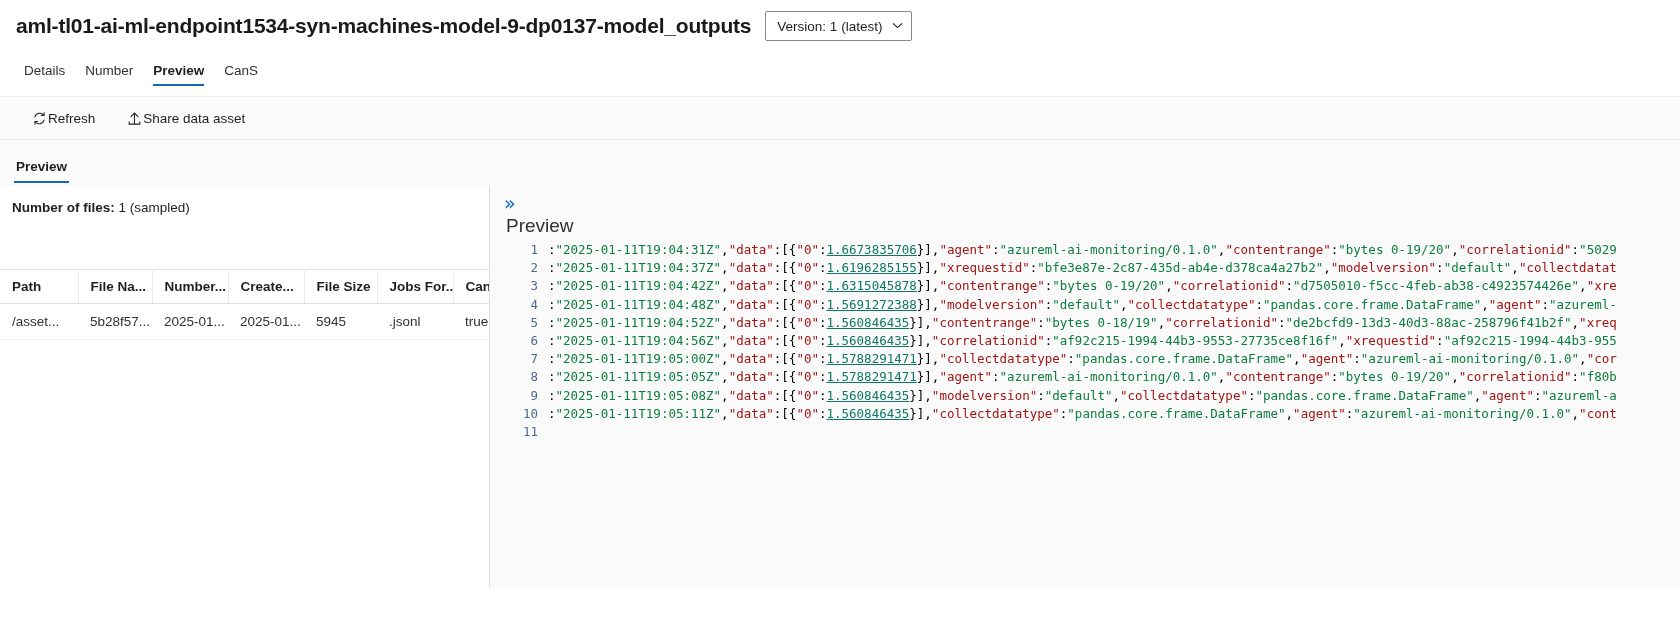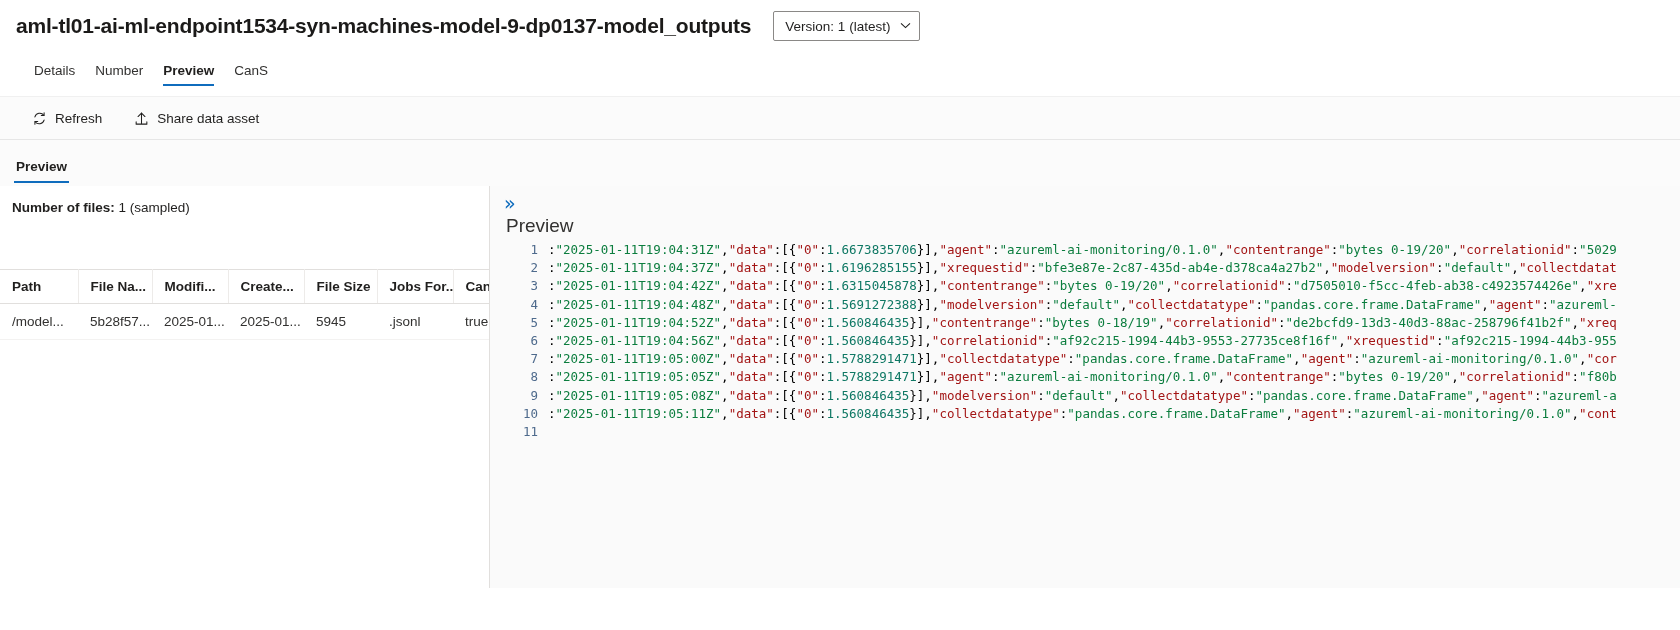--- a/index.html
+++ b/index.html
@@ -20,21 +20,21 @@
     height: 48px;
   }
   .asset-title {
     font-size: 21px;
     font-weight: bold;
     letter-spacing: -0.2px;
     color: #1b1a19;
     white-space: nowrap;
   }
   .version-select {
-    margin-left: 22px;
+    margin-left: 14px;
     border: 1px solid #8a8886;
     border-radius: 2px;
     height: 30px;
     min-width: 144px;
     display: flex;
     align-items: center;
     padding: 0 8px 0 11px;
     background: #ffffff;
     font-size: 13.5px;
     color: #201f1e;
@@ -45,21 +45,21 @@
     margin-left: 10px;
     color: #201f1e;
     font-size: 9px;
     line-height: 1;
   }
 
   
   .tabbar {
     display: flex;
     align-items: flex-end;
-    padding: 0 24px;
+    padding: 0 14px;
     height: 40px;
     gap: 0;
   }
   .tab {
     position: relative;
     font-size: 13.5px;
     color: #323130;
     padding: 8px 10px 10px 10px;
     cursor: pointer;
     white-space: nowrap;
@@ -81,21 +81,21 @@
     background: #fbfbfb;
     height: 44px;
     display: flex;
     align-items: center;
     padding-left: 20px;
     gap: 8px;
   }
   .cmd {
     display: flex;
     align-items: center;
-    gap: 8px;
+    gap: 1px;
     padding: 6px 12px;
     font-size: 13.5px;
     color: #201f1e;
     cursor: pointer;
     border-radius: 2px;
     white-space: nowrap;
   }
   .cmd svg { display: block; }
 
   
@@ -214,21 +214,21 @@
   .gutter {
     display: inline-block;
     width: 34px;
     text-align: right;
     color: #4e6a8c;
     margin-right: 10px;
     user-select: none;
   }
   .k   { color: #a31515; }   
   .s   { color: #0b7d3e; }   
-  .n   { color: #0f7864; }   
+  .n   { color: #0f7864; text-decoration: underline; }   
   .p   { color: #000000; }   
 </style>
 </head>
 <body>
 
 <div class="header">
   <div class="asset-title">aml-tl01-ai-ml-endpoint1534-syn-machines-model-9-dp0137-model_outputs</div>
 
   <div class="version-select">
     <span>Version: 1 (latest)</span>
@@ -292,30 +292,30 @@
     <div class="filecount">
       <b>Number of files:</b>
       <span>1 (sampled)</span>
     </div>
 
     <table class="filetable">
       <thead>
         <tr>
           <th class="col-path">Path</th>
           <th class="col-name">File Na...</th>
-          <th class="col-mod">Modifi...</th>
+          <th class="col-mod">Number...</th>
           <th class="col-create">Create...</th>
           <th class="col-size">File Size</th>
           <th class="col-format">Jobs For...</th>
           <th class="col-cans">CanS</th>
         </tr>
       </thead>
       <tbody>
         <tr>
-          <td class="col-path">/model...</td>
+          <td class="col-path">/asset...</td>
           <td class="col-name">5b28f57...</td>
           <td class="col-mod">2025-01...</td>
           <td class="col-create">2025-01...</td>
           <td class="col-size">5945</td>
           <td class="col-format">.jsonl</td>
           <td class="col-cans">true</td>
         </tr>
       </tbody>
     </table>
   </div>

